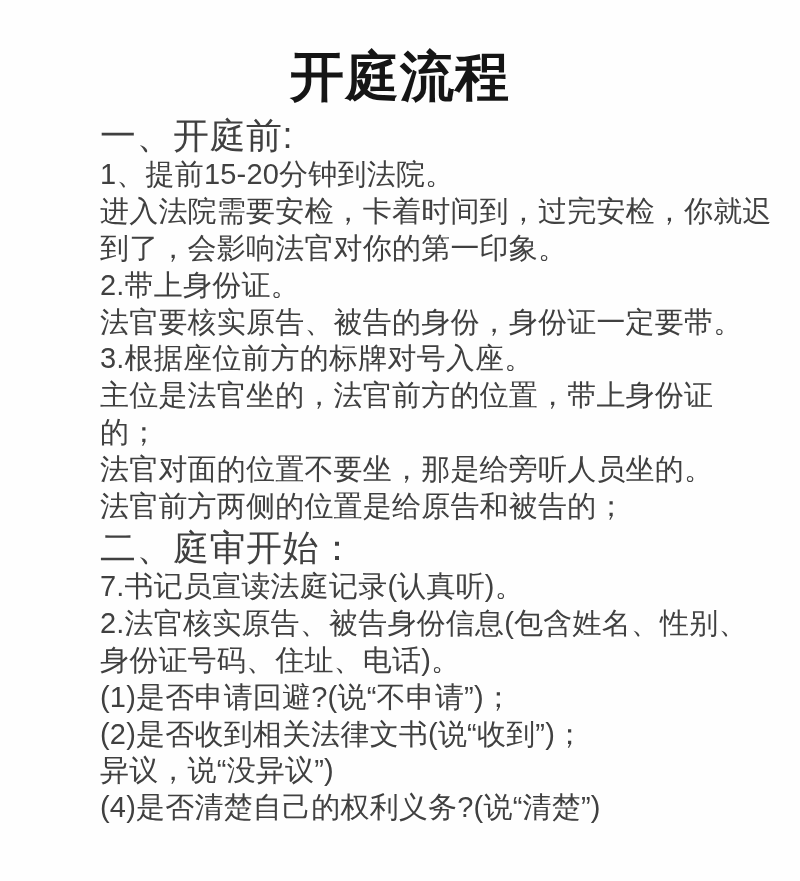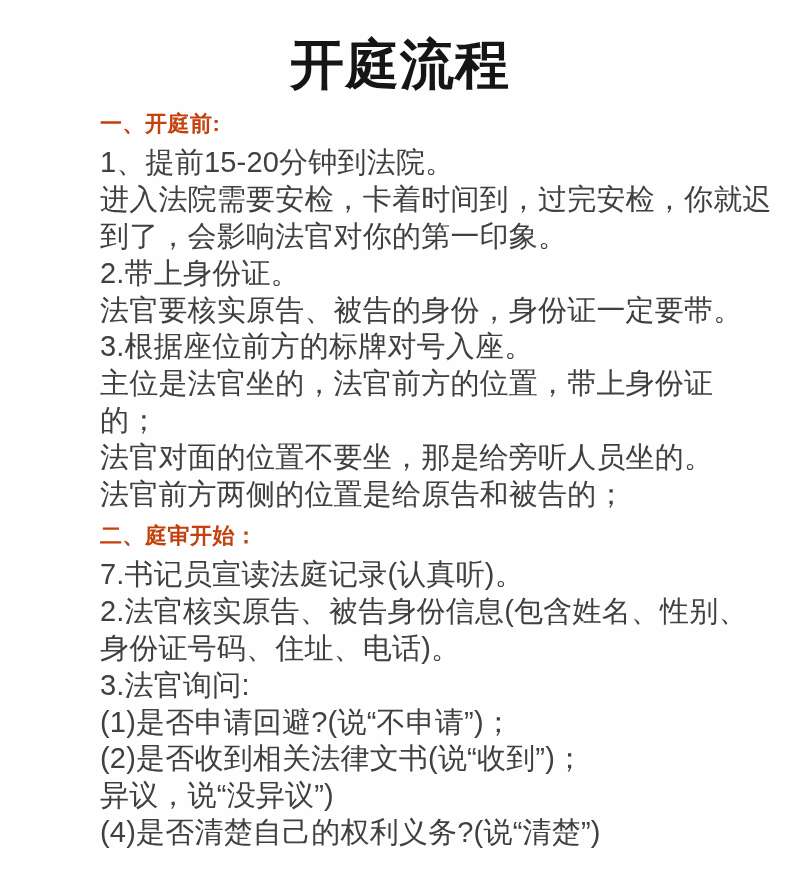--- a/index.html
+++ b/index.html
@@ -10,36 +10,36 @@
     width: 800px;
     height: 881px;
     background: #fefefe;
     overflow: hidden;
     font-family: "Liberation Sans", "DejaVu Sans", sans-serif;
   }
   .page {
     box-sizing: border-box;
     width: 800px;
     height: 881px;
-    padding: 20px 58px 0 100px;
+    padding: 32px 58px 0 100px;
     background: #fefefe;
   }
   .doc-title {
     font-size: 54px;
     font-weight: 700;
     color: #151515;
     text-align: center;
     margin: 14px 42px 10px 0; 
     line-height: 1.12;
     letter-spacing: 1px;
   }
   .section-heading {
-    font-size: 22px;
-    font-weight: 700;
-    color: #c2410c;
+    font-size: 36px;
+    font-weight: 400;
+    color: #404040;
     margin: 4px 0 0 0;
     line-height: 40px;
     letter-spacing: 0.5px;
   }
   .line {
     font-size: 29px;
     font-weight: 400;
     color: #404040;
     line-height: 36.8px;
     white-space: nowrap;
@@ -64,19 +64,18 @@
   <div class="line">主位是法官坐的，法官前方的位置，带上身份证</div>
   <div class="line">的；</div>
   <div class="line">法官对面的位置不要坐，那是给旁听人员坐的。</div>
   <div class="line">法官前方两侧的位置是给原告和被告的；</div>
 
   <h2 class="section-heading">二、庭审开始：</h2>
 
   <div class="line">7.书记员宣读法庭记录(认真听)。</div>
   <div class="line">2.法官核实原告、被告身份信息(包含姓名、性别、</div>
   <div class="line">身份证号码、住址、电话)。</div>
-  <div class="line">3.法官询问:</div>
   <div class="line">(1)是否申请回避?(说“不申请”)；</div>
   <div class="line">(2)是否收到相关法律文书(说“收到”)；</div>
   <div class="line">异议，说“没异议”)</div>
   <div class="line">(4)是否清楚自己的权利义务?(说“清楚”)</div>
 
 </div>
 
 </body></html>

